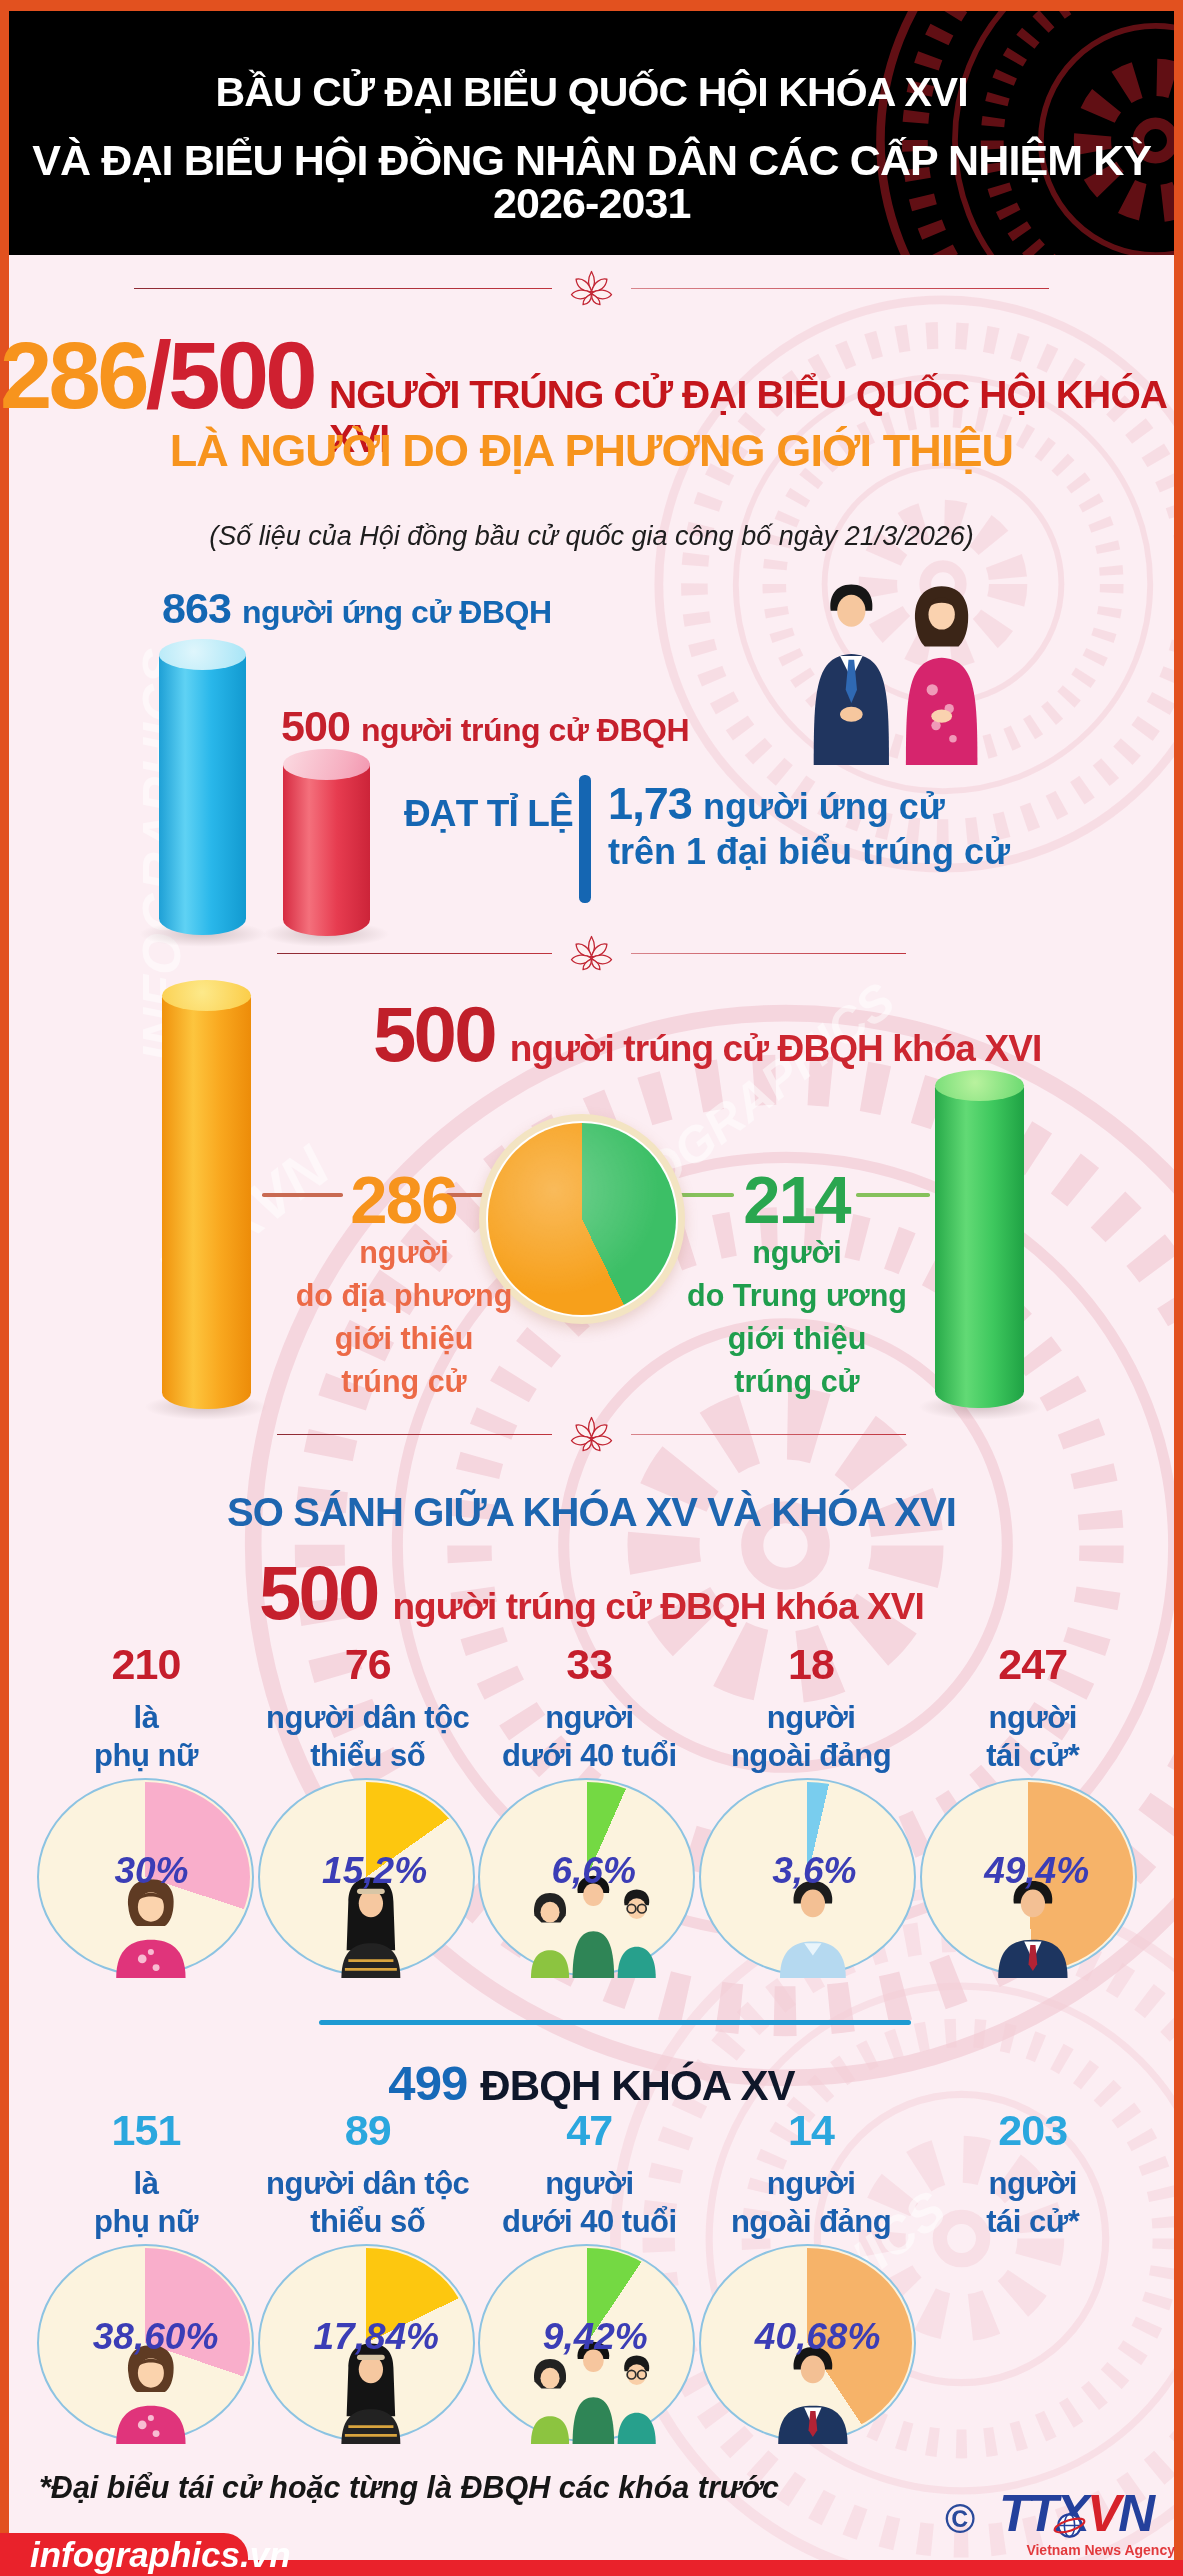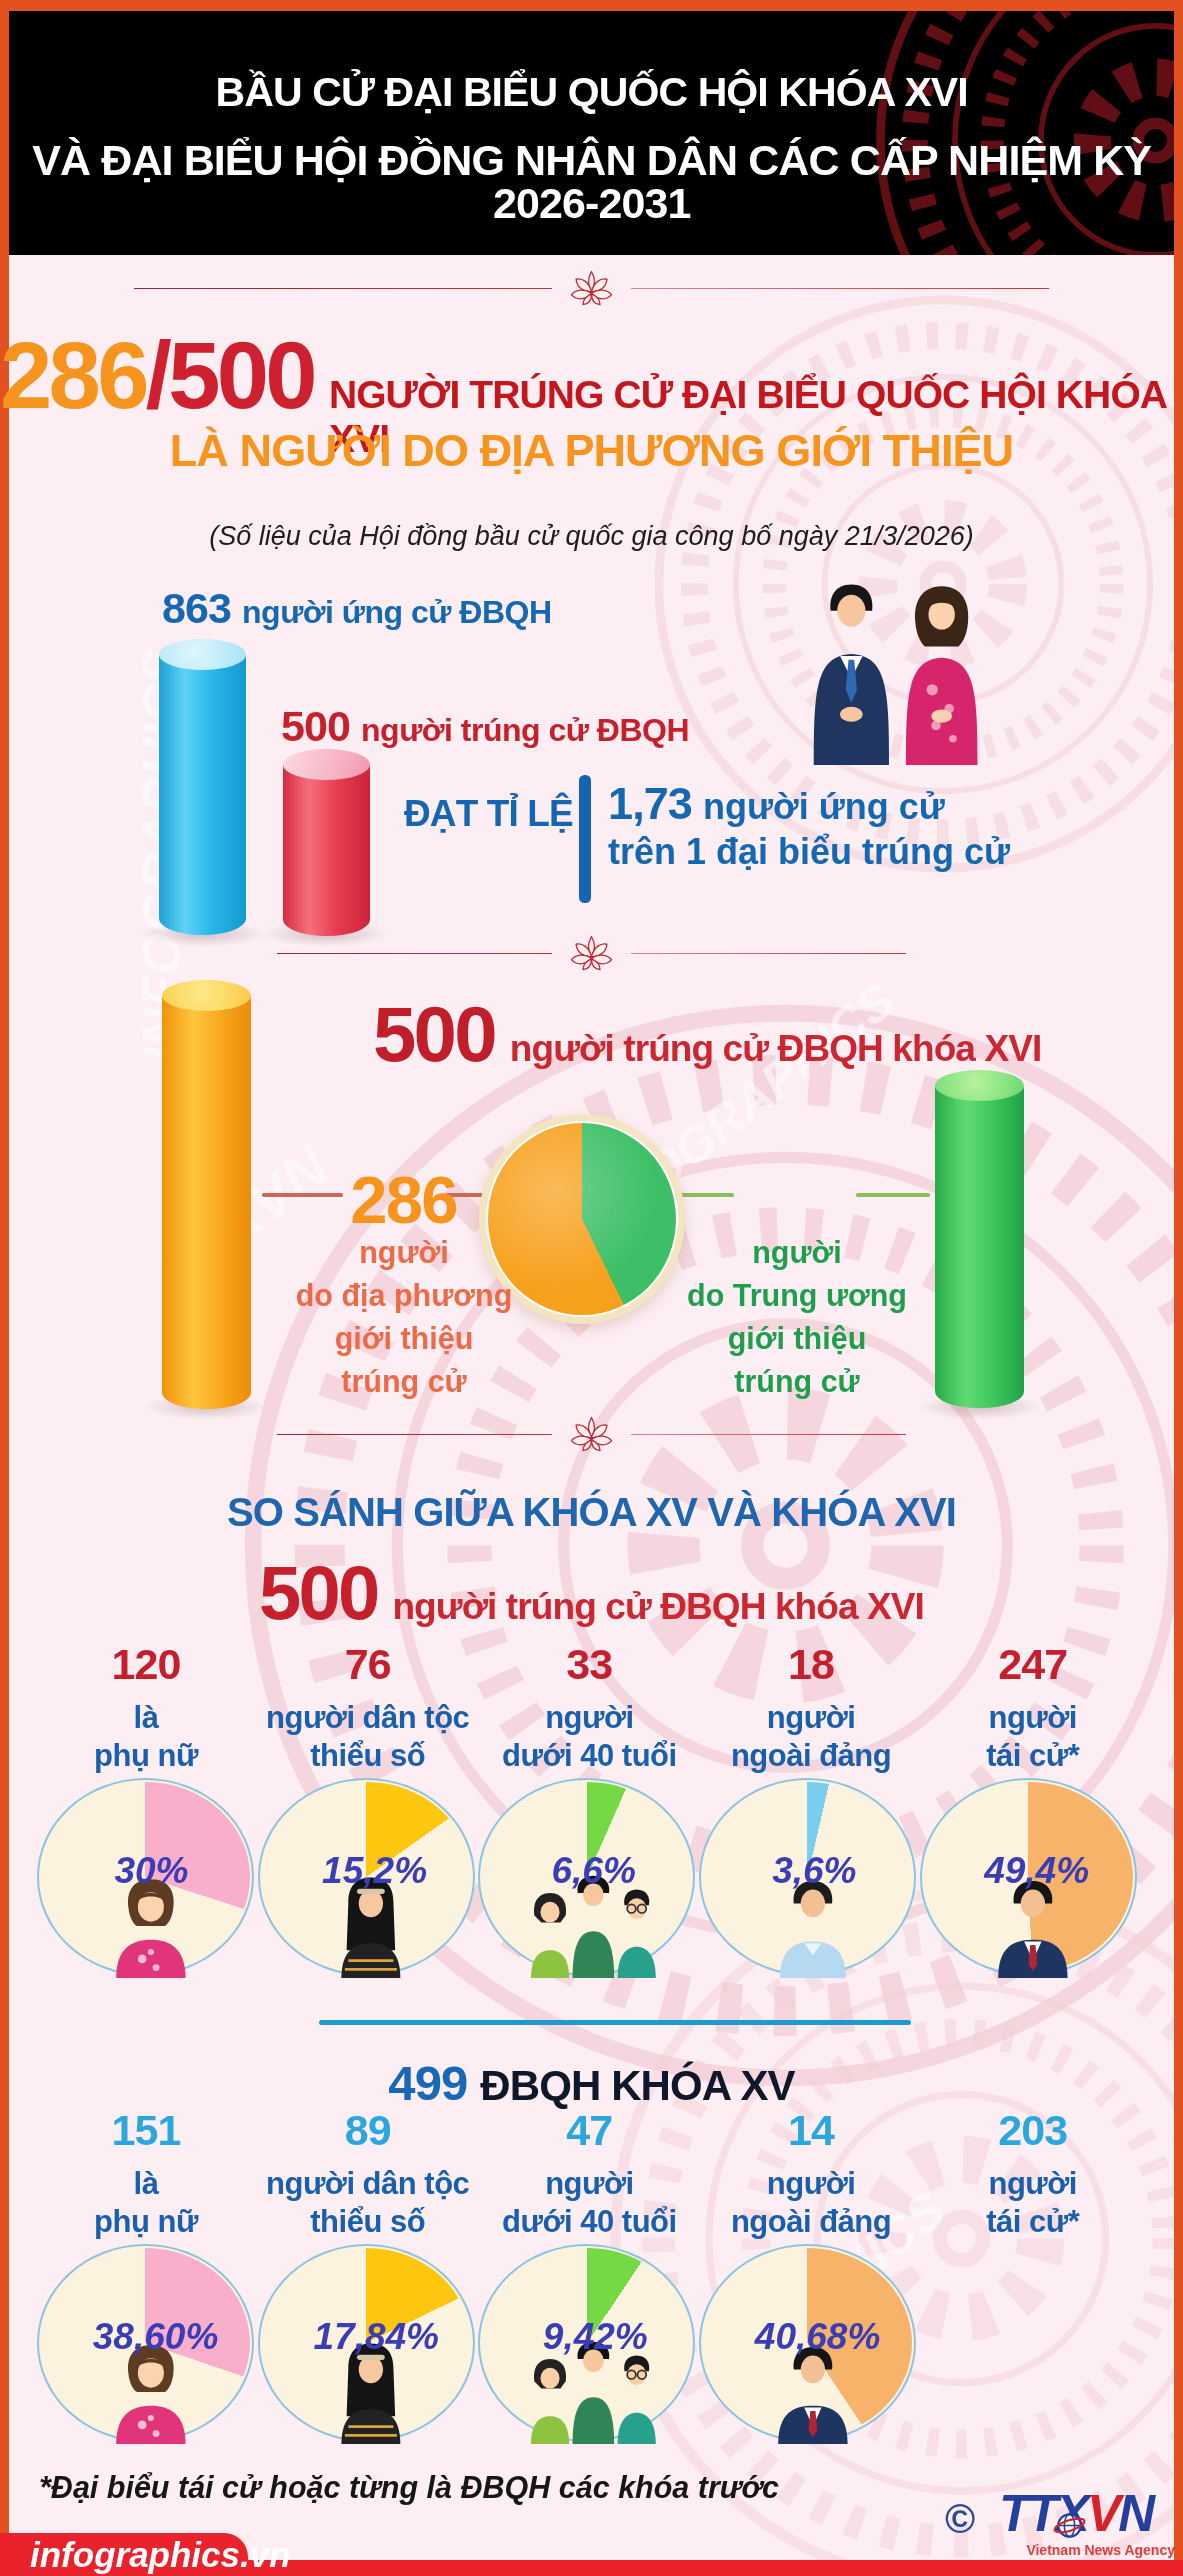--- a/index.html
+++ b/index.html
@@ -281,20 +281,21 @@
   <div class="piewrap">
       <div class="pie" id="intro-pie" style="background: radial-gradient(circle at 35% 35%, rgba(255, 255, 255, 0.28), rgba(255, 255, 255, 0) 60%), conic-gradient(rgb(60, 191, 102) 0deg, rgb(60, 191, 102) 154.08deg, rgb(247, 160, 27) 154.08deg, rgb(247, 160, 27) 360deg);"></div>
     </div>
   <div class="bignum2 c-or" style="left:311px;top:1166px">286</div>
   <div class="introlines c-orred" style="left:293px;top:1231px">
     <div>người</div>
     <div>do địa phương</div>
     <div>giới thiệu</div>
     <div>trúng cử</div>
   </div>
+  <div class="bignum2 c-green" style="left:704px;top:1166px">214</div>
   <div class="introlines c-dgreen" style="left:686px;top:1231px">
     <div>người</div>
     <div>do Trung ương</div>
     <div>giới thiệu</div>
     <div>trúng cử</div>
   </div>
 
   <div class="divider" style="left:277px;top:1416px;width:629px;height:37px">
     <div class="dl l"></div>
     <svg viewBox="0 0 60 48">
@@ -303,21 +304,21 @@
     <div class="dl r"></div>
   </div>
 
   <div class="cmp-title">SO SÁNH GIỮA KHÓA XV VÀ KHÓA XVI</div>
   <div class="xvihead">
     <span class="n">500</span>
     <span class="t">người trúng cử ĐBQH khóa XVI</span>
   </div>
   <div class="srow" id="xvi-stats" style="top:1643px">
       <div class="scol">
-        <div class="snum n-red">120</div>
+        <div class="snum n-red">210</div>
         <div class="slbl">là<br>phụ nữ</div>
       </div>
       <div class="scol">
         <div class="snum n-red">76</div>
         <div class="slbl">người dân tộc<br>thiểu số</div>
       </div>
       <div class="scol">
         <div class="snum n-red">33</div>
         <div class="slbl">người<br>dưới 40 tuổi</div>
       </div>

